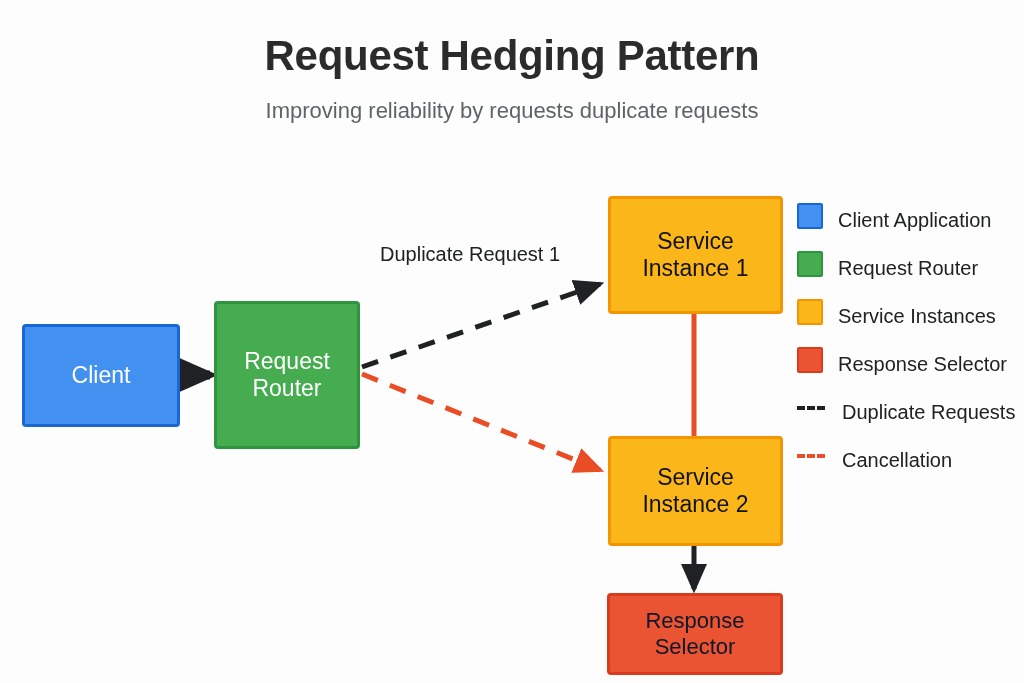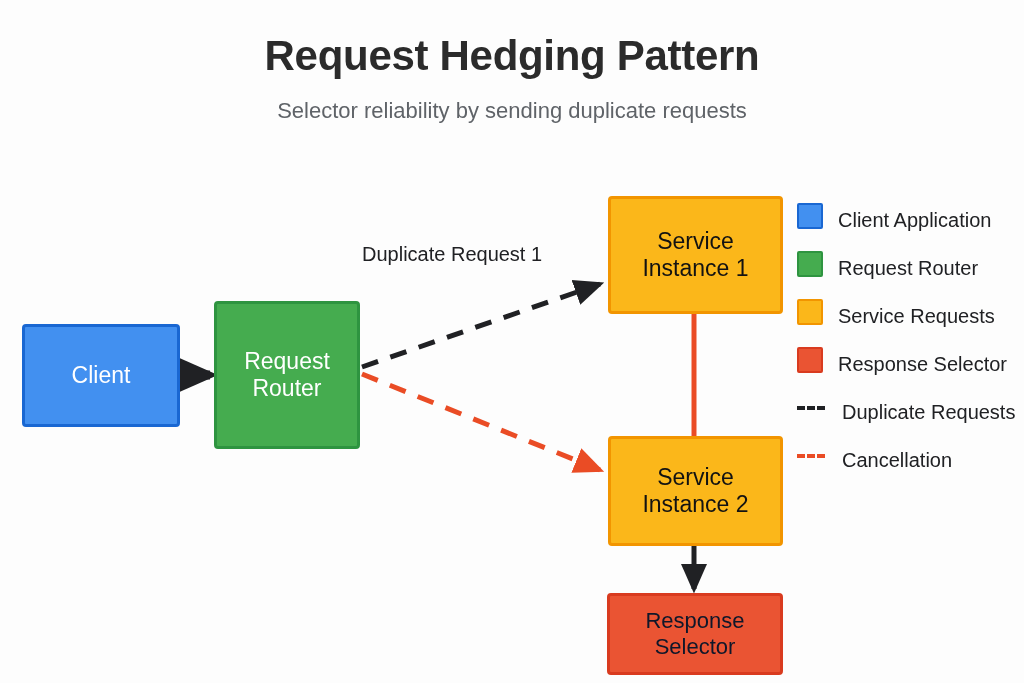--- a/index.html
+++ b/index.html
@@ -104,21 +104,21 @@
   }
 
   
   .edge-label {
     position: absolute;
     font-size: 20px;
     color: #202124;
     white-space: nowrap;
     z-index: 4;
   }
-  #edge-label-duplicate { left: 362px; top: 243px; }
+  #edge-label-duplicate { left: 380px; top: 243px; }
   #edge-label-cancel    { left: 360px; top: 467px; }
 
   
   #legend {
     position: absolute;
     left: 797px;
     top: 192px;
     width: 260px;
     z-index: 5;
   }
@@ -159,21 +159,21 @@
   .sw-red    { background: #ea5433; border: 2px solid #d93b1f; }
   .ln-black  { color: #202124; }
   .ln-red    { color: #ea4c25; }
 </style>
 </head>
 <body>
 
 <div id="canvas">
 
   <div id="title">Request Hedging Pattern</div>
-  <div id="subtitle">Selector reliability by sending duplicate requests</div>
+  <div id="subtitle">Improving reliability by requests duplicate requests</div>
 
   <svg id="diagram" viewBox="0 0 1024 683" xmlns="http://www.w3.org/2000/svg">
     <defs>
       <marker id="arrow-black" viewBox="0 0 10 10" refX="8.5" refY="5" markerWidth="6" markerHeight="6" orient="auto-start-reverse">
         <path d="M 0 0.6 L 10 5 L 0 9.4 z" fill="#202124"></path>
       </marker>
       <marker id="arrow-red" viewBox="0 0 10 10" refX="8.5" refY="5" markerWidth="6" markerHeight="6" orient="auto-start-reverse">
         <path d="M 0 0.6 L 10 5 L 0 9.4 z" fill="#ea4c25"></path>
       </marker>
     </defs>
@@ -222,21 +222,21 @@
       <span class="legend-text">Client Application</span>
     </div>
 
     <div class="legend-row">
       <span class="legend-swatch sw-green"></span>
       <span class="legend-text">Request Router</span>
     </div>
 
     <div class="legend-row">
       <span class="legend-swatch sw-amber"></span>
-      <span class="legend-text">Service Requests</span>
+      <span class="legend-text">Service Instances</span>
     </div>
 
     <div class="legend-row">
       <span class="legend-swatch sw-red"></span>
       <span class="legend-text">Response Selector</span>
     </div>
 
     <div class="legend-row">
       <span class="legend-line ln-black"></span>
       <span class="legend-text">Duplicate Requests</span>

